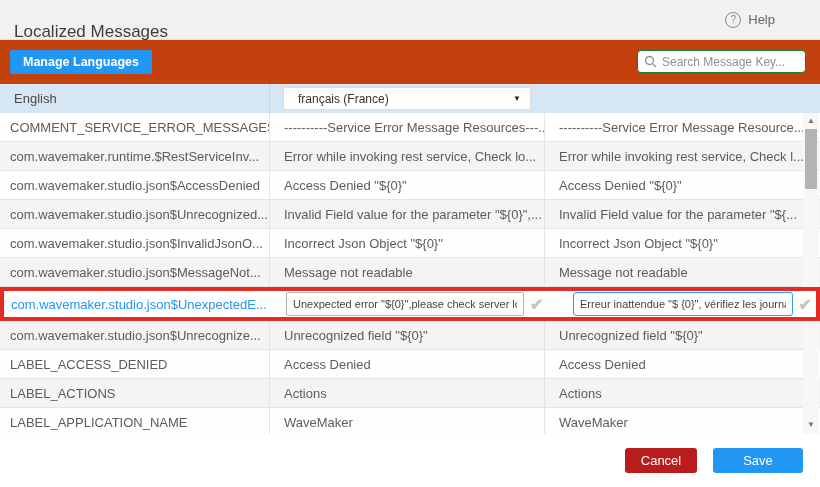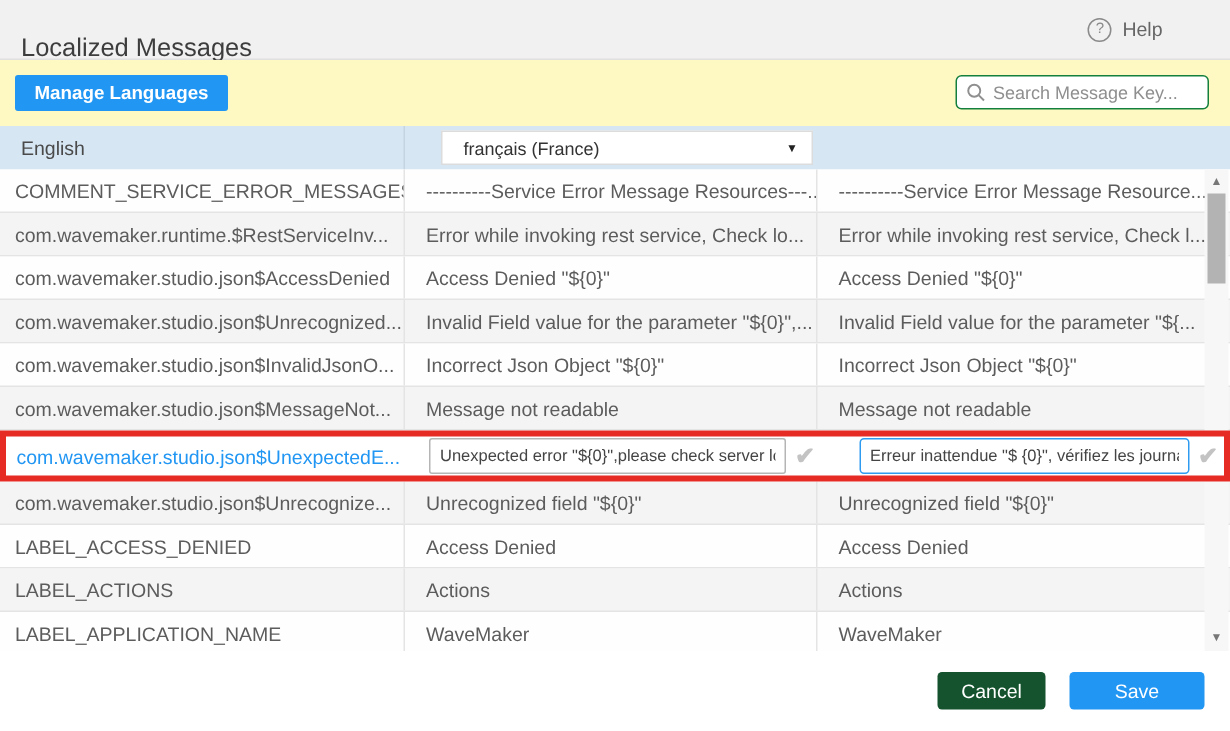--- a/index.html
+++ b/index.html
@@ -6,41 +6,41 @@
   html,body { width: 820px; height: 487px; background:#fff; overflow:hidden;
     font-family: "Liberation Sans", sans-serif; }
 
   .titlebar { height:40px; background:#f1f1f1; border-bottom:1px solid #e0e0e0;
     display:flex; align-items:center; justify-content:space-between; padding:0 45px 0 14px; }
   .page-title { font-size:17px; color:#3d3d3d;margin-top:24px; }
   .help { display:flex; align-items:center; gap:7px; color:#666; font-size:13px; cursor:pointer; }
   .help-icon { width:16px; height:16px; border:1px solid #8a8a8a; border-radius:50%;
     display:flex; align-items:center; justify-content:center; font-size:10px; color:#8a8a8a; }
 
-  .toolbar { height:44px; background:#fef9c3; position:relative; }
+  .toolbar { height:44px; background:#c2410c; position:relative; }
   .btn-manage { position:absolute; left:10px; top:10px; height:24px; padding:0 13px;
     background:#2196f3; color:#fff; font-size:12.5px; font-weight:bold; border:none;
     border-radius:2px; cursor:pointer; font-family:inherit; }
   .search-box { position:absolute; right:14px; top:10px; width:169px; height:23px;
     border:1px solid #15803d; border-radius:4px; background:#fff; display:flex;
     align-items:center; padding:0 6px; }
   .search-box svg { flex:0 0 auto; margin-right:5px; }
   .search-box input { border:none; outline:none; width:100%; font-size:12px; color:#555;
     font-family:inherit; background:transparent; }
   .search-box input::placeholder { color:#8f8f8f; }
 
   .table { position:relative; width:820px; height:350px; overflow:hidden; }
   .thead { height:29px; background:#d6e7f3; display:grid; grid-template-columns:270px 275px 1fr;
     font-size:13px; color:#4a4a4a; }
   .th { display:flex; align-items:center; }
   .th-key { padding:0 16px 0 10px; justify-content:space-between; border-right:1px solid #c3d5e2; }
   .th-eng { padding-left:14px; border-right:1px solid #c3d5e2; }
   .btn-add { width:21px; height:21px; background:#2196f3; color:#fff; border:none;
     border-radius:2px; font-size:15px; line-height:1; cursor:pointer; font-family:inherit; }
-  .lang-select { margin-left:24px; width:248px; height:23px; background:#fff;
+  .lang-select { margin-left:13px; width:248px; height:23px; background:#fff;
     border:1px solid #dcdcdc; display:flex; align-items:center; justify-content:space-between;
     padding:0 9px 0 14px; font-size:12px; color:#333; cursor:pointer;gap:48px; }
   .lang-caret { font-size:8px; color:#222; }
 
   .tbody { position:relative; }
   .row { height:29px; display:grid; grid-template-columns:270px 275px 1fr;
     border-bottom:1px solid #e4e4e4; font-size:13px; color:#5c5c5c; background:#fefefe; }
   .row.alt { background:#f4f4f4; }
   .cell { display:flex; align-items:center; overflow:hidden; white-space:nowrap; }
   .cell-key { padding-left:10px; border-right:1px solid #e4e4e4; }
@@ -60,21 +60,21 @@
   .vscroll { position:absolute; top:29px; right:1px; width:16px; height:321px;
     background:#f7f7f7; z-index:2; }
   .vs-arrow { position:absolute; left:0; width:16px; height:14px; text-align:center;
     font-size:8px; color:#777; line-height:14px; cursor:pointer; }
   .vs-up { top:1px; } .vs-down { bottom:2px; }
   .vs-thumb { position:absolute; left:2px; top:16px; width:12px; height:60px;
     background:#b3b3b3; cursor:pointer; }
 
   .footer { height:53px; display:flex; align-items:center; justify-content:flex-end;
     gap:16px; padding-right:17px; }
-  .btn-cancel { width:72px; height:25px; background:#14532d; color:#fff; border:none;
+  .btn-cancel { width:72px; height:25px; background:#b91c1c; color:#fff; border:none;
     border-radius:3px; font-size:13px; cursor:pointer; font-family:inherit; }
   .btn-save { width:90px; height:25px; background:#2196f3; color:#fff; border:none;
     border-radius:3px; font-size:13px; cursor:pointer; font-family:inherit; }
 </style>
 </head>
 <body>
 
 <div class="titlebar">
   <div class="page-title">Localized Messages</div>
   <div class="help">

